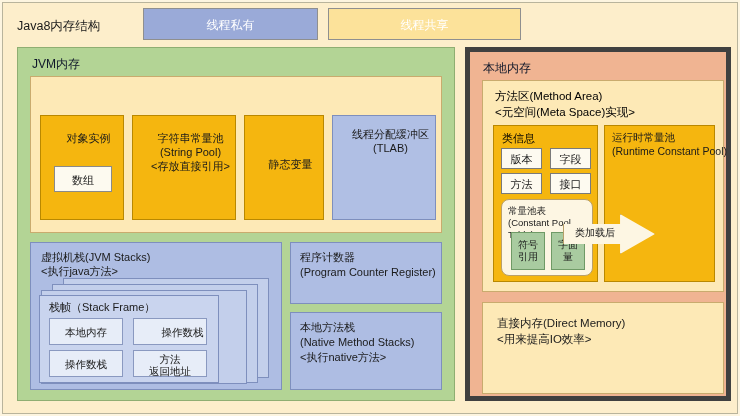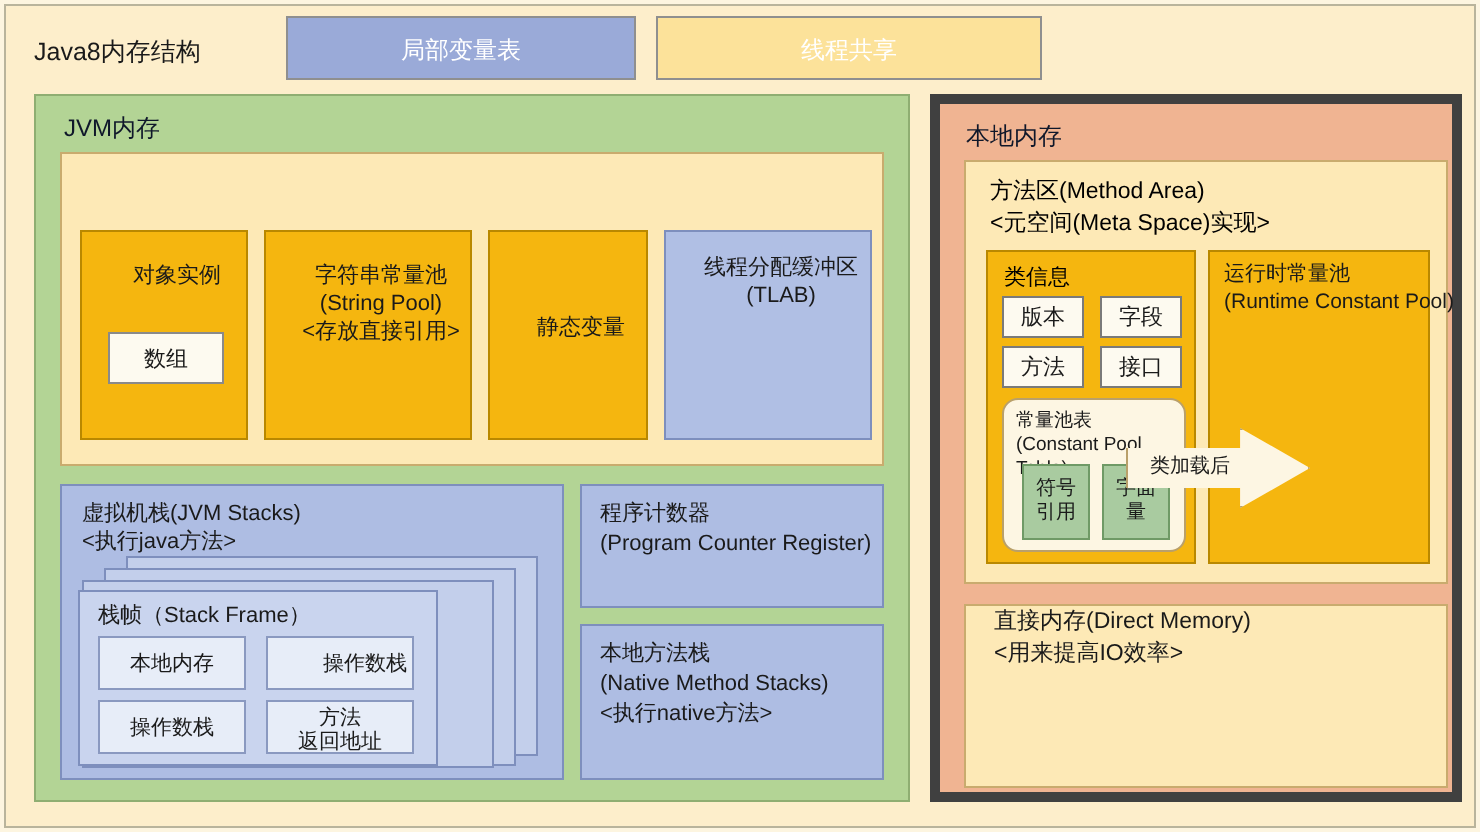--- a/index.html
+++ b/index.html
@@ -276,31 +276,31 @@
   
   #direct-memory {
     left: 12px; top: 250px;
     width: 242px; height: 92px;
     background: #fde9b6;
     border: 1px solid #c9ab6e;
     font-size: 11.5px;
     color: #1a1a1a;
     line-height: 1.4;
   }
-  #direct-memory-text { padding: 0 0 0 14px; }
+  #direct-memory-text { padding: 12px 0 0 14px; }
 </style>
 </head>
 <body>
 
 <div id="page">
   <div id="outer-card" class="abs">
 
     <div id="diagram-title" class="abs">Java8内存结构</div>
 
-    <div id="legend-thread-private" class="abs legend-box">局部变量表</div>
+    <div id="legend-thread-private" class="abs legend-box">线程私有</div>
 
     <div id="legend-thread-shared" class="abs legend-box">线程共享</div>
 
     <div id="jvm-memory" class="abs">
 
       <div id="jvm-memory-title" class="abs panel-title">JVM内存</div>
 
       <div id="java-heap" class="abs">
 
         <div id="heap-object-instance" class="abs heap-cell">

